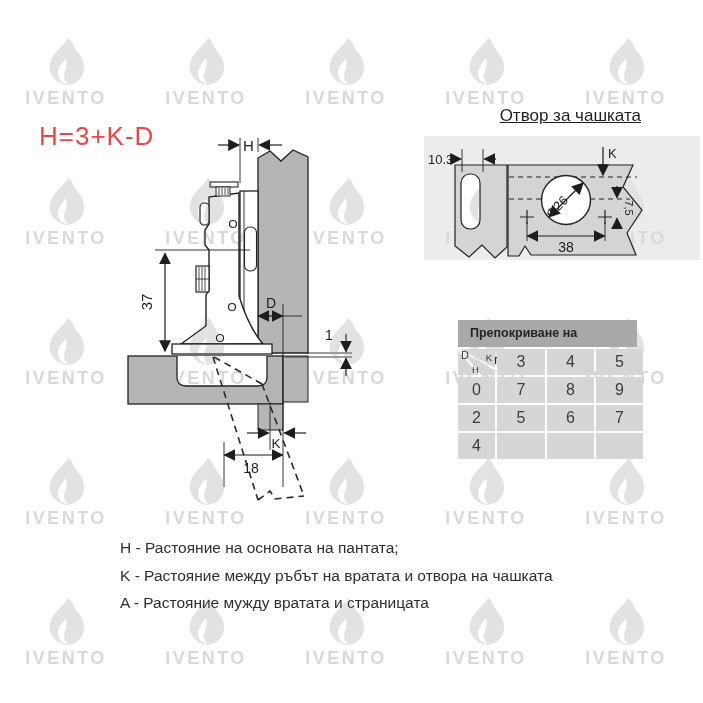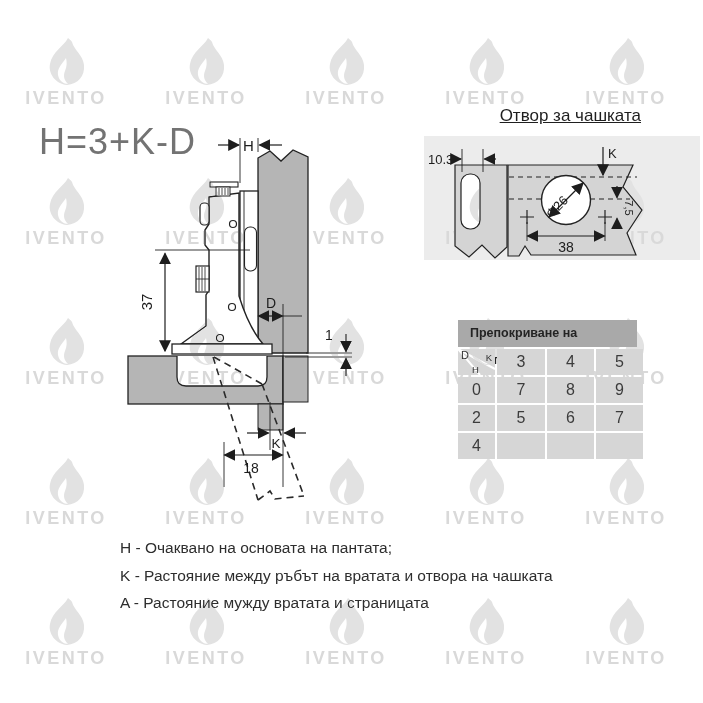--- a/index.html
+++ b/index.html
@@ -12,22 +12,22 @@
     position:absolute;width:140px;height:140px;display:flex;flex-direction:column;
     align-items:center;justify-content:flex-start;pointer-events:none;
     mix-blend-mode:darken;z-index:6;
   }
   .wm svg{display:block;margin-top:6px;}
   .wm-t{
     font-size:18px;font-weight:bold;letter-spacing:2.5px;color:#d9d9d9;margin-top:2px;text-align:center;
   }
   
   .formula{
-    position:absolute;left:39px;top:121px;font-size:36px;font-weight:500;
-    letter-spacing:1px;color:#737373;z-index:2;
+    position:absolute;left:39px;top:121px;font-size:26px;font-weight:500;
+    letter-spacing:1px;color:#ef4444;z-index:2;
   }
   
   .main-svg{position:absolute;left:120px;top:130px;z-index:2;}
   .cup-svg{position:absolute;left:420px;top:100px;z-index:2;}
   .cup-title{
     position:absolute;left:455px;top:106px;width:186px;text-align:right;
     font-size:17px;color:#1f1f1f;text-decoration:underline;z-index:3;
   }
   
   .ovl-table{position:absolute;left:458px;top:320px;width:179px;z-index:2;}
@@ -373,16 +373,16 @@
     <div class="cell">7</div>
 
     <div class="cell">4</div>
     <div class="cell"></div>
     <div class="cell"></div>
     <div class="cell"></div>
   </div>
 </div>
 
 <div class="legend">
-  <div>H - Очаквано на основата на пантата;</div>
+  <div>H - Растояние на основата на пантата;</div>
   <div>K - Растояние между ръбът на вратата и отвора на чашката</div>
   <div>A - Растояние мужду вратата и страницата</div>
 </div>
 
 </body></html>

